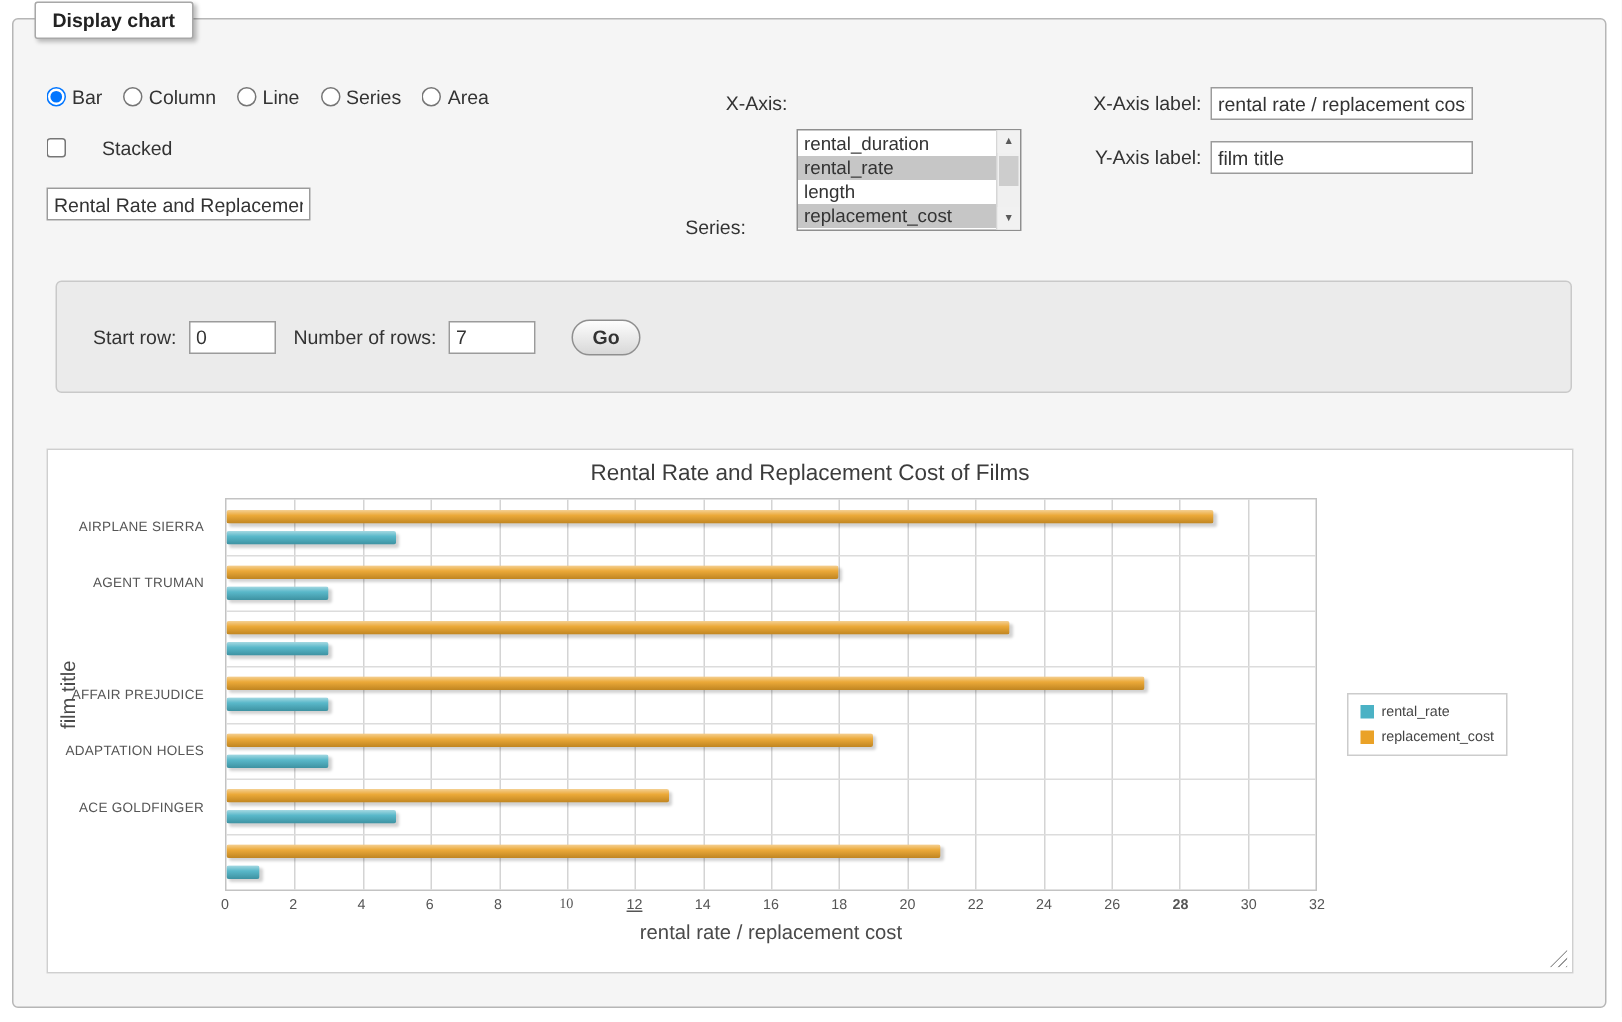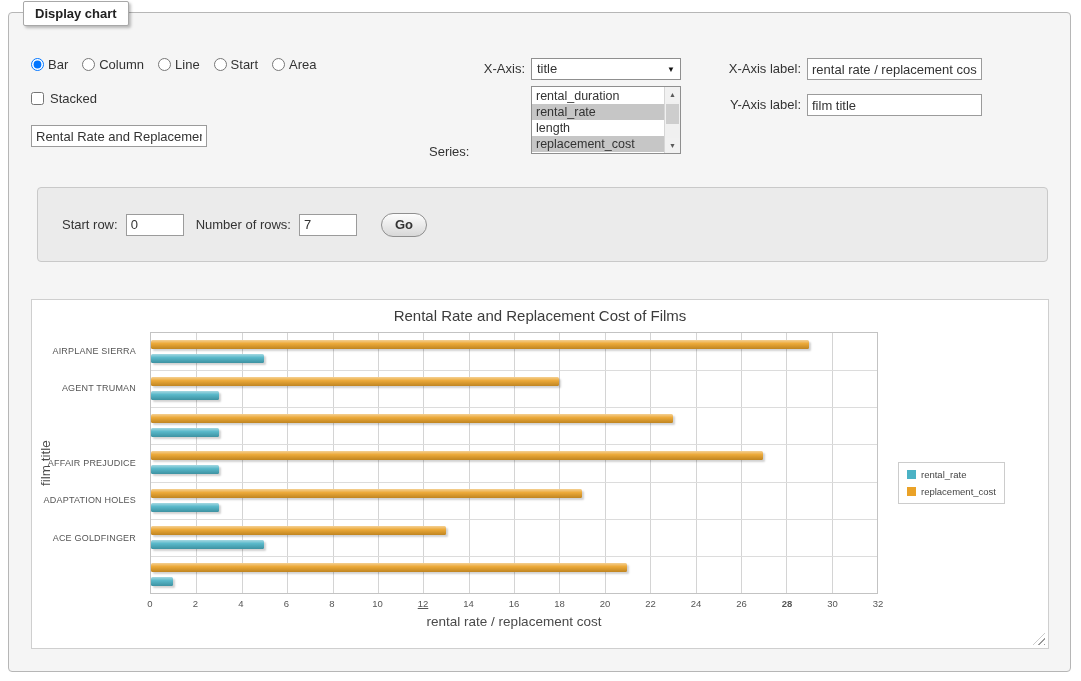--- a/index.html
+++ b/index.html
@@ -17,31 +17,31 @@
   .panel-legend {
     position: absolute; left: 14px; top: -12px;
     background: #fff; border: 1px solid #a8a8a8; border-radius: 2px;
     padding: 4px 11px; font-weight: bold; font-size: 13px; color: #222;
     box-shadow: 2px 2px 3px rgba(0,0,0,.25);
   }
 
   .radio-row { position: absolute; left: 22px; top: 44px; display: flex; gap: 14px; align-items: center; }
   .radio-item { display: flex; align-items: center; gap: 4px; }
   input[type=radio], input[type=checkbox] { margin: 0; }
-  .stacked-row { position: absolute; left: 22px; top: 78px; display: flex; gap: 6px; align-items: center; }
+  .stacked-row { position: absolute; left: 22px; top: 78px; display: flex; gap: 24px; align-items: center; }
 
   input[type=text] {
     height: 22px; border: 1px solid #9b9b9b; background: #fff;
     padding: 0 4px; font-family: inherit; font-size: 13px; color: #333;
   }
   .title-input { position: absolute; left: 22px; top: 112px; width: 176px; }
 
   .form-label { position: absolute; line-height: 22px; color: #333; }
   .xaxis-label  { left: 420px; top: 45px;  width: 96px;  text-align: right; }
-  .series-label { left: 420px; top: 128px; width: 96px;  text-align: left; }
+  .series-label { left: 420px; top: 128px; width: 96px;  text-align: center; }
   .axislabel-label-x { left: 636px; top: 45px; width: 156px; text-align: right; }
   .axislabel-label-y { left: 636px; top: 81px; width: 156px; text-align: right; }
 
   .select {
     position: absolute; left: 522px; top: 45px; width: 150px; height: 22px;
     background: #fff; border: 1px solid #8f8f8f; line-height: 20px; padding-left: 5px; cursor: default;
   }
   .select-arrow { position: absolute; right: 5px; top: 0; font-size: 8px; line-height: 22px; color: #111; }
 
   .listbox {
@@ -131,40 +131,36 @@
       <label class="radio-item">
         <input type="radio" name="chartType" style="">
         <span>Column</span>
       </label>
       <label class="radio-item">
         <input type="radio" name="chartType" style="">
         <span>Line</span>
       </label>
       <label class="radio-item">
         <input type="radio" name="chartType" style="">
-        <span>Start</span>
+        <span>Series</span>
       </label>
       <label class="radio-item">
         <input type="radio" name="chartType" style="">
         <span>Area</span>
       </label>
     </div>
 
   <label class="stacked-row">
     <input type="checkbox" id="stacked-checkbox" style="">
     <span>Stacked</span>
   </label>
 
   <input type="text" class="title-input" value="Rental Rate and Replacement Cost of Films" style="">
 
   <div class="form-label xaxis-label">X-Axis:</div>
-  <div class="select">
-    <span>title</span>
-    <span class="select-arrow">▼</span>
-  </div>
 
   <div class="form-label series-label">Series:</div>
   <div class="listbox">
     <div class="list-items" id="series-items">
         <div class="list-item">rental_duration</div>
         <div class="list-item selected">rental_rate</div>
         <div class="list-item">length</div>
         <div class="list-item selected">replacement_cost</div>
       </div>
     <div class="scrollbar">
@@ -250,21 +246,21 @@
           <div class="bar" style="top: 7px; width: 65.5938%; background-color: rgb(234, 162, 40);"></div>
           <div class="bar" style="top: 21px; width: 3.09375%; background-color: rgb(75, 178, 197);"></div>
         </div>
       </div>
     <div class="x-ticks" id="x-ticks">
         <div class="x-tick-label" style="left: 0%;">0</div>
         <div class="x-tick-label" style="left: 6.25%;">2</div>
         <div class="x-tick-label" style="left: 12.5%;">4</div>
         <div class="x-tick-label" style="left: 18.75%;">6</div>
         <div class="x-tick-label" style="left: 25%;">8</div>
-        <div class="x-tick-label" style="left: 31.25%;">10</div>
+        <div class="x-tick-label" style="left: 31.25%; font-family: Liberation Serif, serif;">10</div>
         <div class="x-tick-label" style="left: 37.5%; text-decoration: underline;">12</div>
         <div class="x-tick-label" style="left: 43.75%;">14</div>
         <div class="x-tick-label" style="left: 50%;">16</div>
         <div class="x-tick-label" style="left: 56.25%;">18</div>
         <div class="x-tick-label" style="left: 62.5%;">20</div>
         <div class="x-tick-label" style="left: 68.75%;">22</div>
         <div class="x-tick-label" style="left: 75%;">24</div>
         <div class="x-tick-label" style="left: 81.25%;">26</div>
         <div class="x-tick-label" style="left: 87.5%; font-weight: bold;">28</div>
         <div class="x-tick-label" style="left: 93.75%;">30</div>

